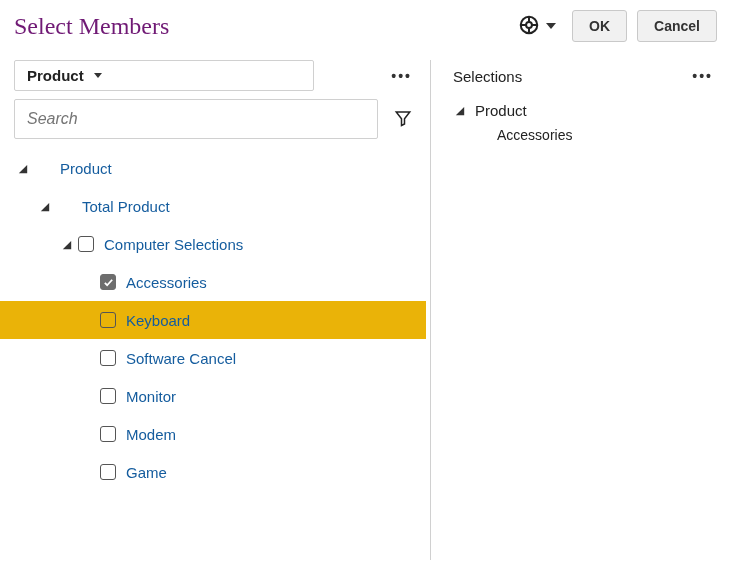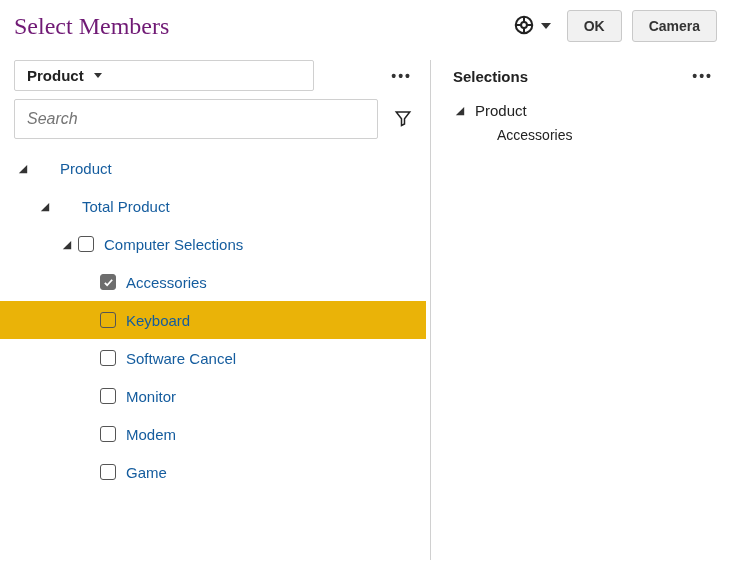--- a/index.html
+++ b/index.html
@@ -155,21 +155,21 @@
     }
     .cb.placeholder { visibility: hidden; }
     .indent { display:inline-block; }
     
     .sel-header {
       display: flex;
       align-items: center;
       justify-content: space-between;
       padding-bottom: 10px;
     }
-    .sel-title { font-weight: 700; font-size: 15px; color:#222; }
+    .sel-title { font-weight: 400; font-size: 15px; color:#222; }
     .sel-row {
       display: flex;
       align-items: center;
       gap: 8px;
       font-size: 15px;
       padding: 4px 0;
     }
     .sel-caret { font-size: 11px; color:#333; width:14px; text-align:center; }
     .sel-dim { color: #222; }
     .sel-member { color: #222; padding-left: 44px; padding-top:4px; }
@@ -201,21 +201,21 @@
           <circle cx="12" cy="12" r="3.2"></circle>
           <line x1="12" y1="3" x2="12" y2="8.8"></line>
           <line x1="12" y1="15.2" x2="12" y2="21"></line>
           <line x1="3" y1="12" x2="8.8" y2="12"></line>
           <line x1="15.2" y1="12" x2="21" y2="12"></line>
         </svg>
       </span>
       <span class="tri-down"></span>
     </div>
     <button class="btn">OK</button>
-    <button class="btn">Camera</button>
+    <button class="btn">Cancel</button>
   </div>
 </div>
 
 <div class="dialog-body">
 
   <div class="left-panel">
     <div class="panel-top-row">
       <div class="dim-selector">
         <span>Product</span>
         <span class="tri-down-small"></span>

